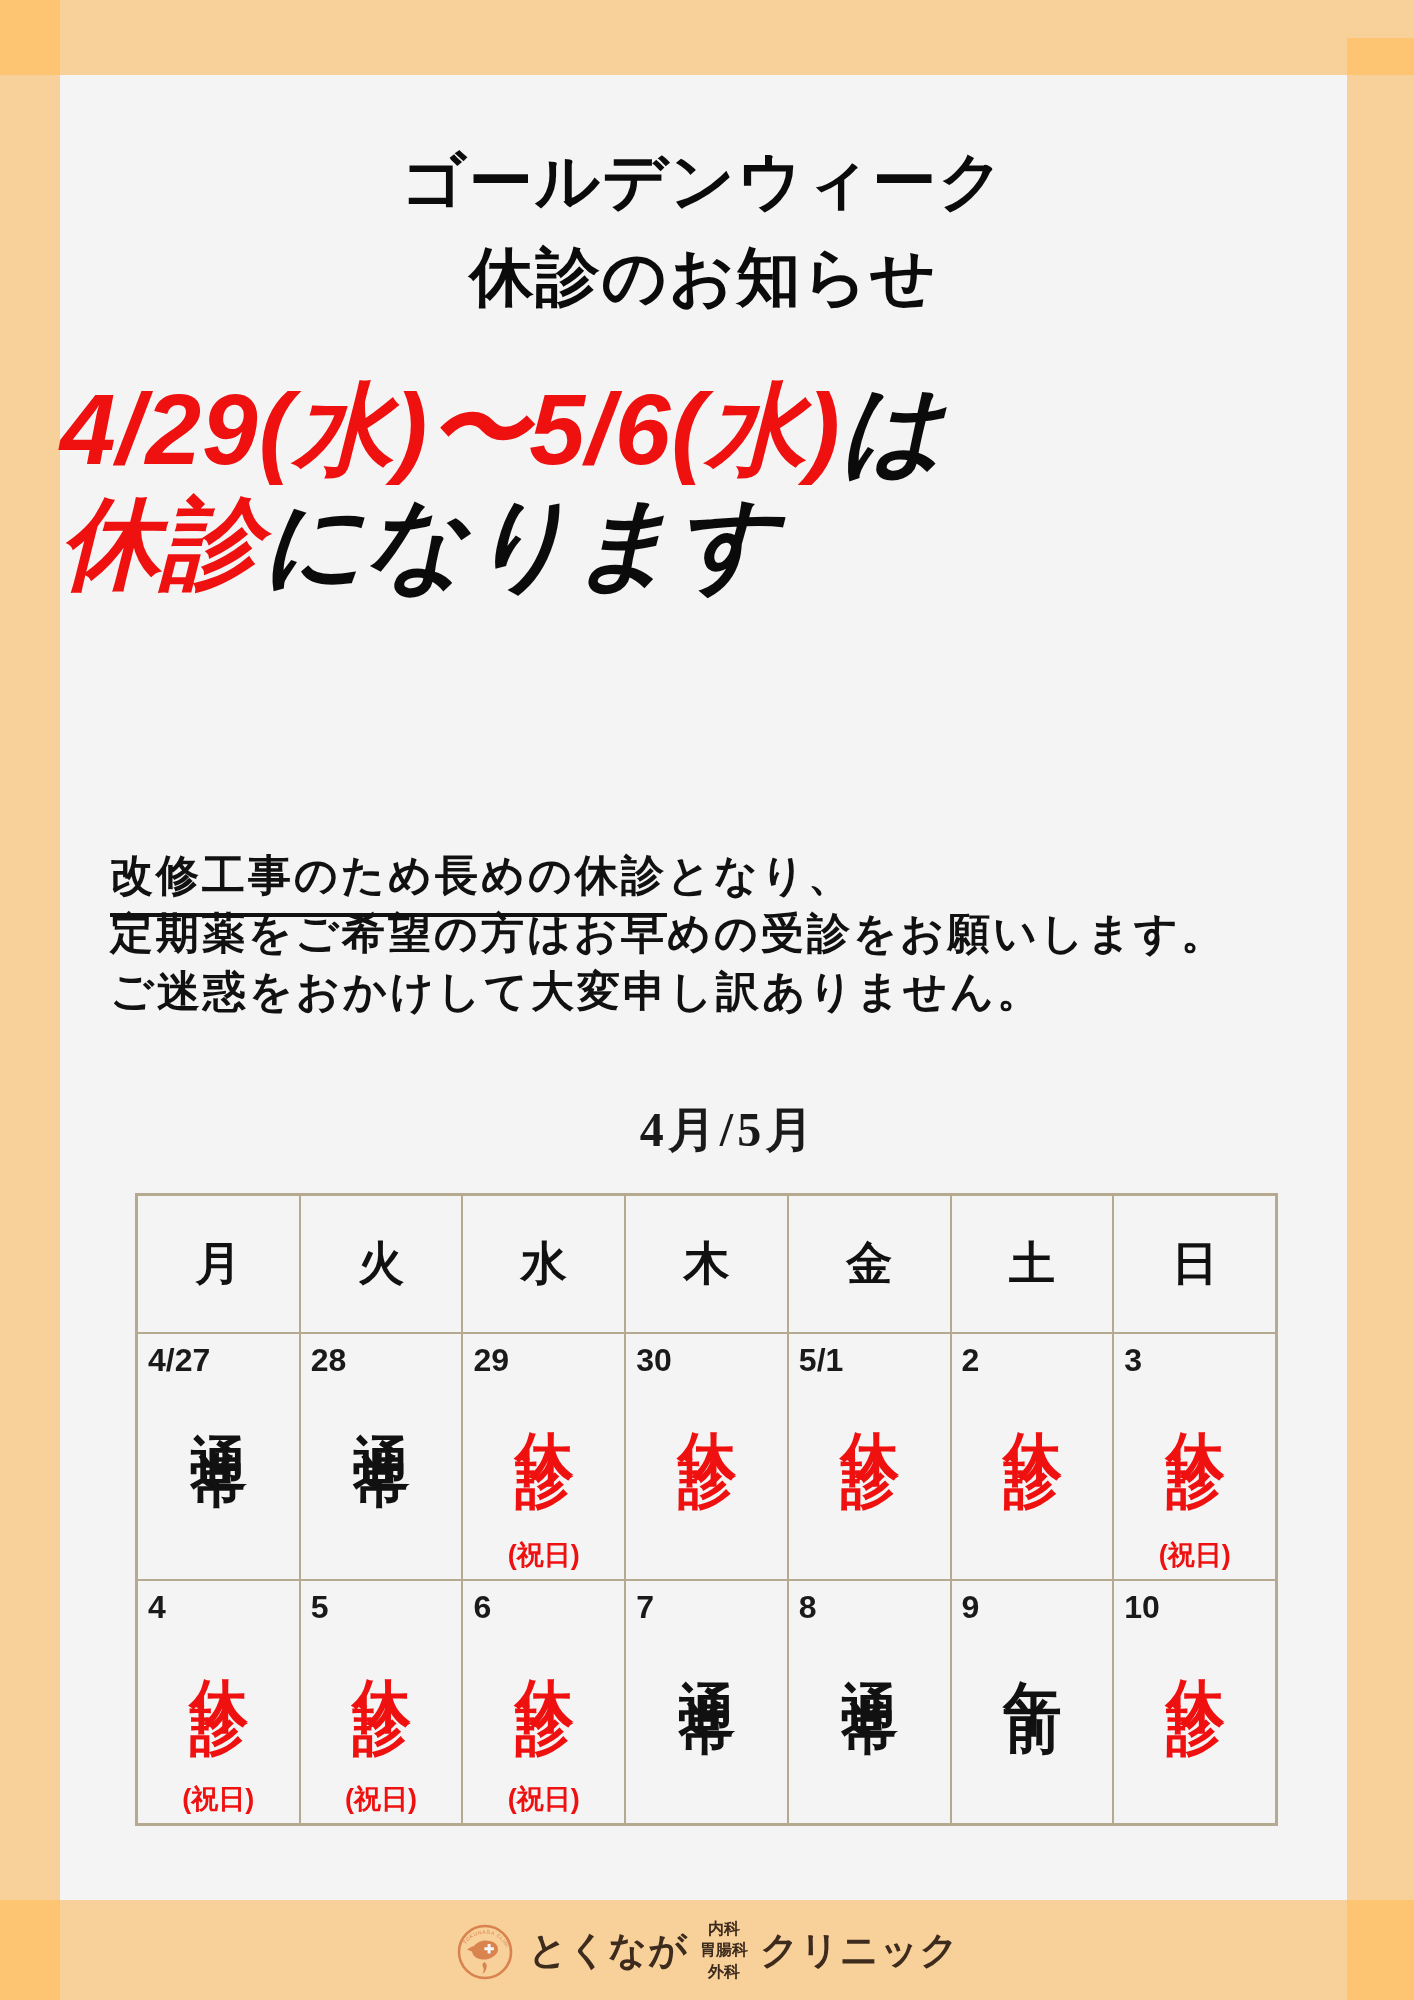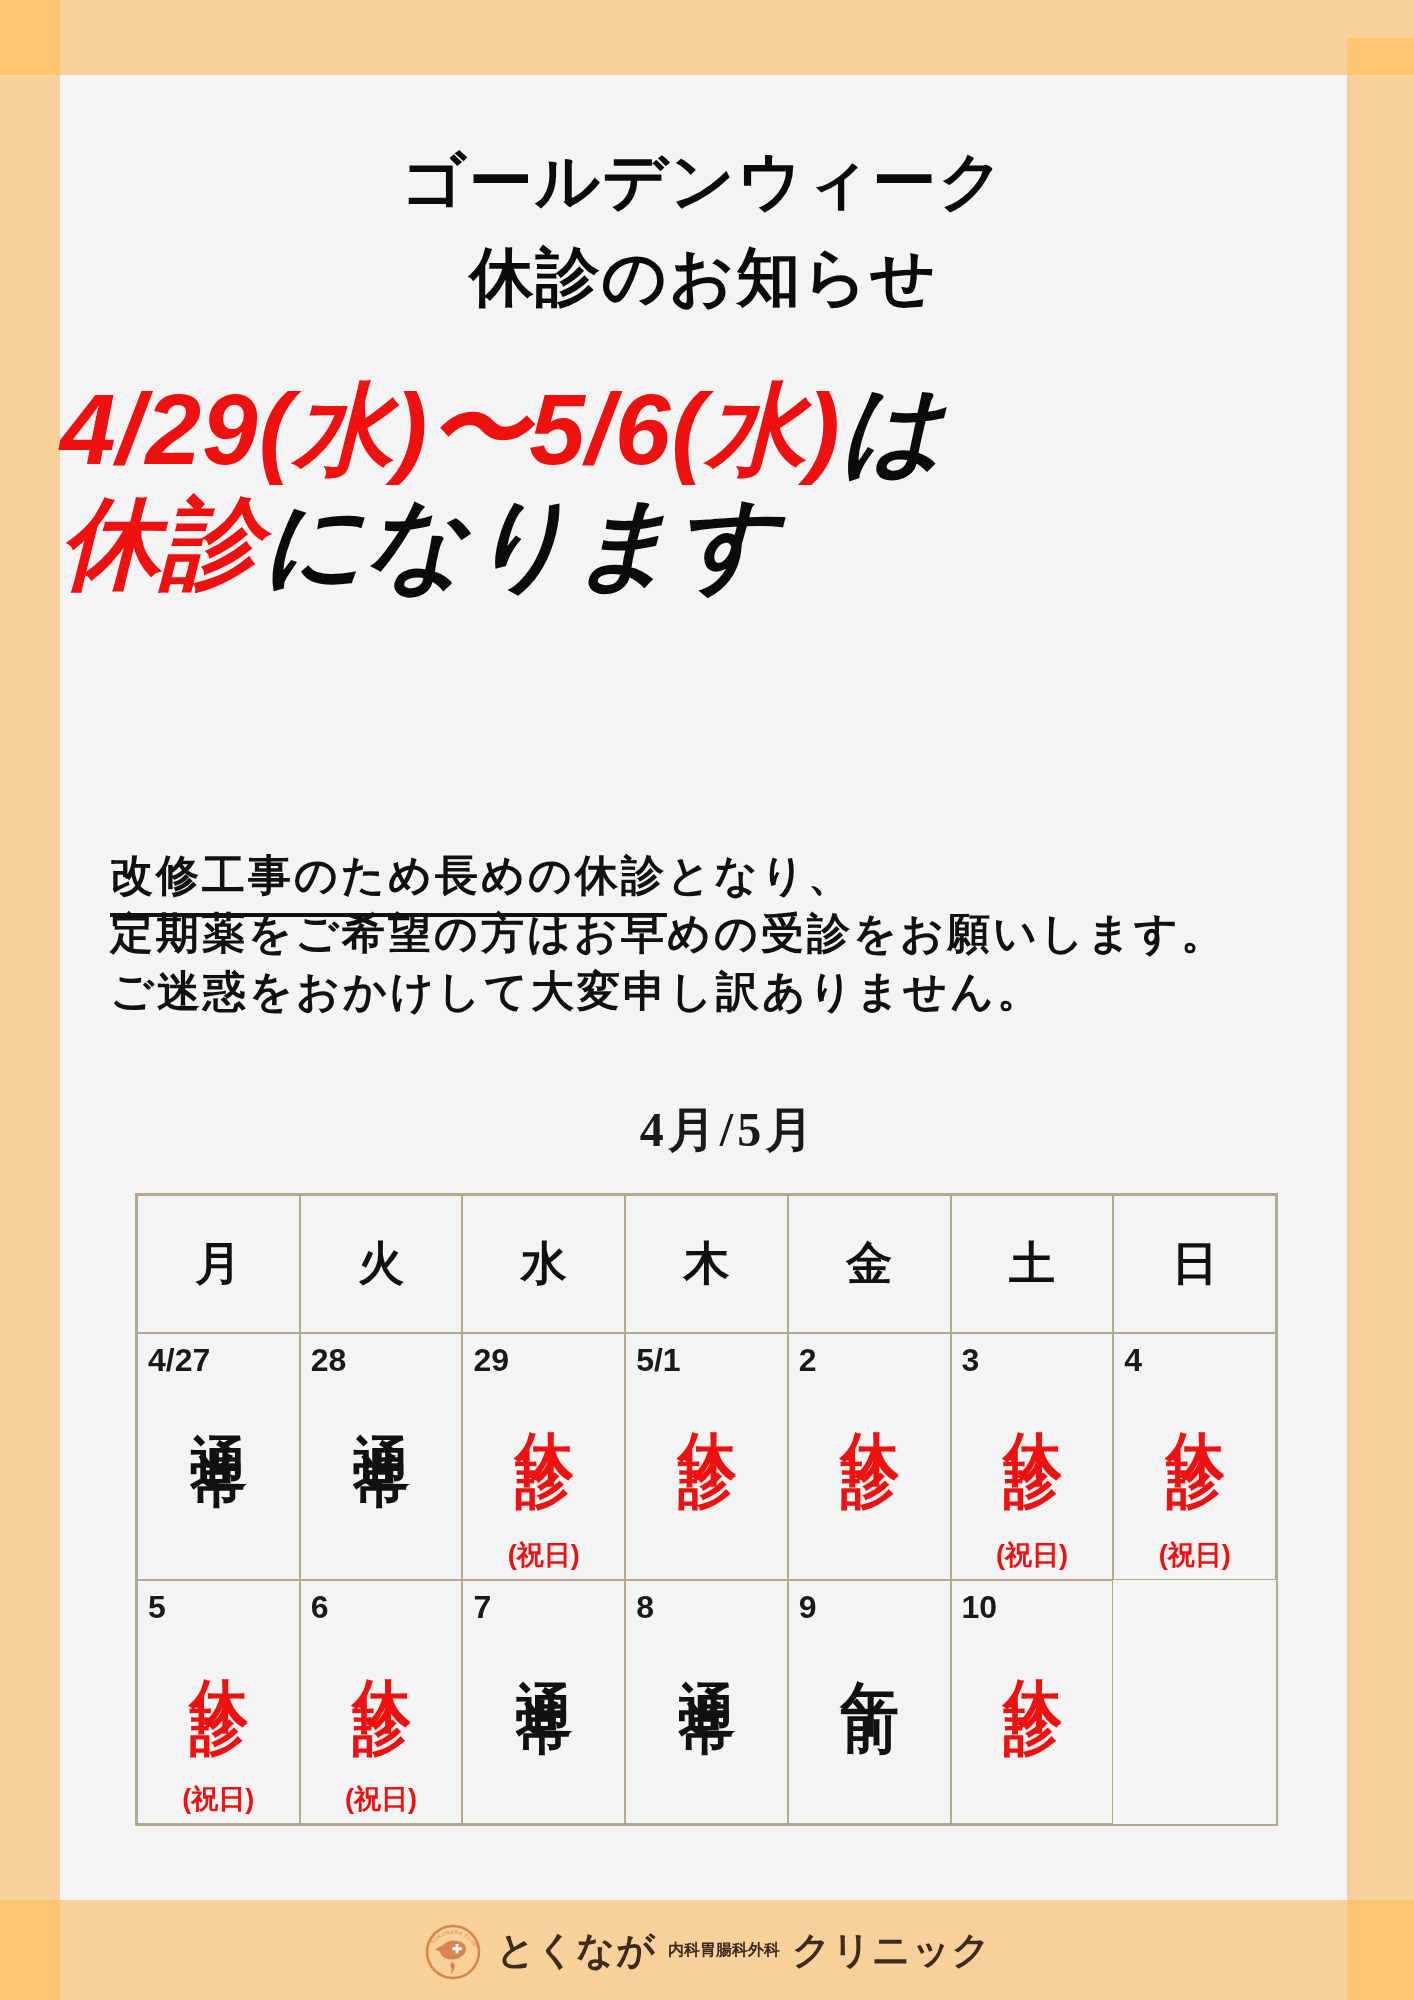--- a/index.html
+++ b/index.html
@@ -82,21 +82,21 @@
   }
   .footer{
     position:absolute;left:0;top:1900px;width:1414px;height:100px;
     display:flex;align-items:center;justify-content:center;gap:12px;
   }
   .clinic-name,.clinic-type{
     font-size:38px;font-weight:bold;color:var(--logo-text,#3d2b1d);
     letter-spacing:1px;
   }
   .depts{
-    display:flex;flex-direction:row;justify-content:center;text-align:center;
+    display:flex;flex-direction:column;justify-content:center;text-align:center;
     font-size:16px;font-weight:bold;line-height:1.35;color:var(--logo-text,#3d2b1d);
   }
 </style>
 </head>
 <body>
 
 <div class="page">
 
   <div class="accent tl"></div>
   <div class="accent tr"></div>
@@ -136,20 +136,24 @@
         <div class="status">通常</div>
       </div>
       <div class="cell">
         <div class="date">28</div>
         <div class="status">通常</div>
       </div>
       <div class="cell">
         <div class="date">29</div>
         <div class="status red">休診</div>
         <div class="note">(祝日)</div>
+      </div>
+      <div class="cell">
+        <div class="date">30</div>
+        <div class="status red">休診</div>
       </div>
       <div class="cell">
         <div class="date">5/1</div>
         <div class="status red">休診</div>
       </div>
       <div class="cell">
         <div class="date">2</div>
         <div class="status red">休診</div>
       </div>
       <div class="cell">

